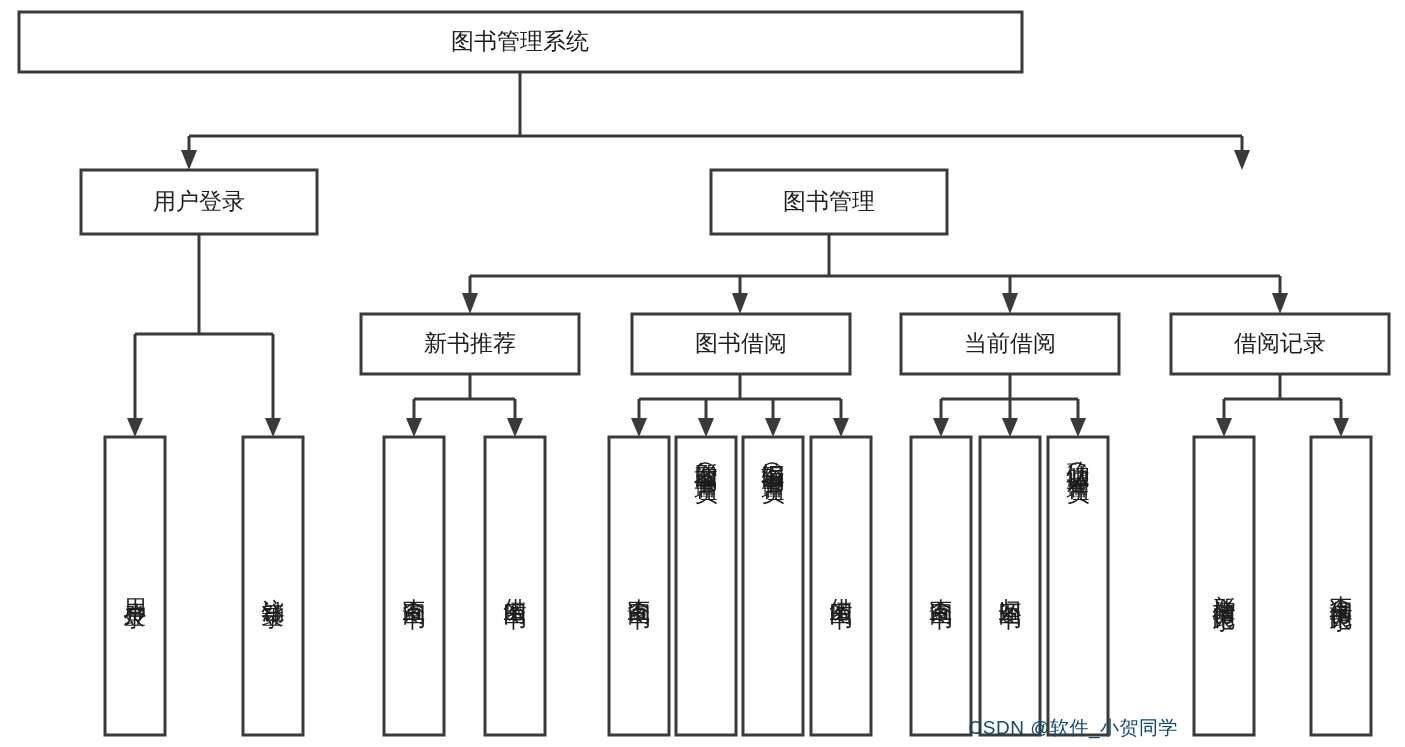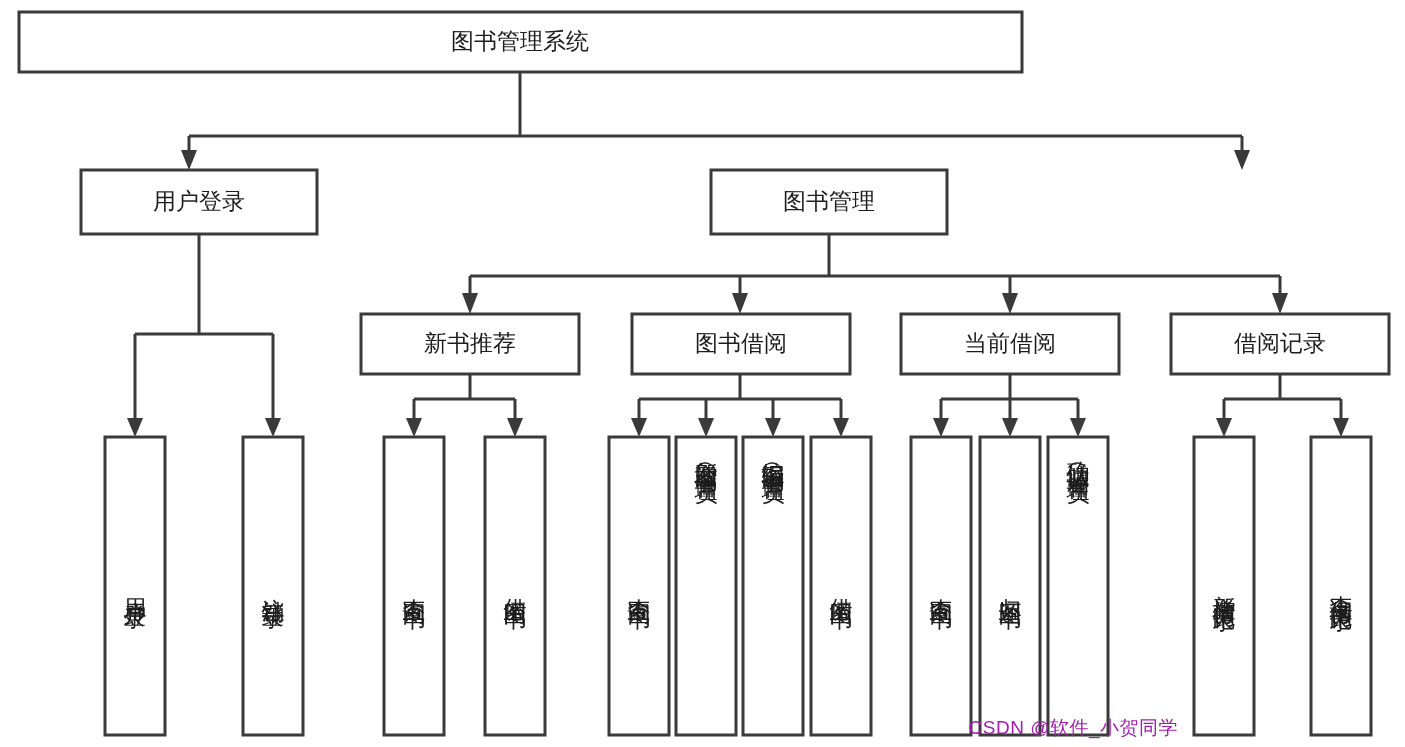--- a/index.html
+++ b/index.html
@@ -69,21 +69,21 @@
     color: #1d1d1d;
     letter-spacing: 3px;
     white-space: nowrap;
   }
   .watermark {
     position: absolute;
     right: 8px;
     bottom: 6px;
     font-family: "Liberation Sans", "DejaVu Sans", sans-serif;
     font-size: 19px;
-    color: #a21caf;
+    color: #0c4a6e;
     letter-spacing: 0.5px;
     white-space: nowrap;
   }
 </style>
 </head>
 <body>
 
 <div id="diagram-root">
 
   <svg class="flow" viewBox="0 0 1405 747" xmlns="http://www.w3.org/2000/svg">

